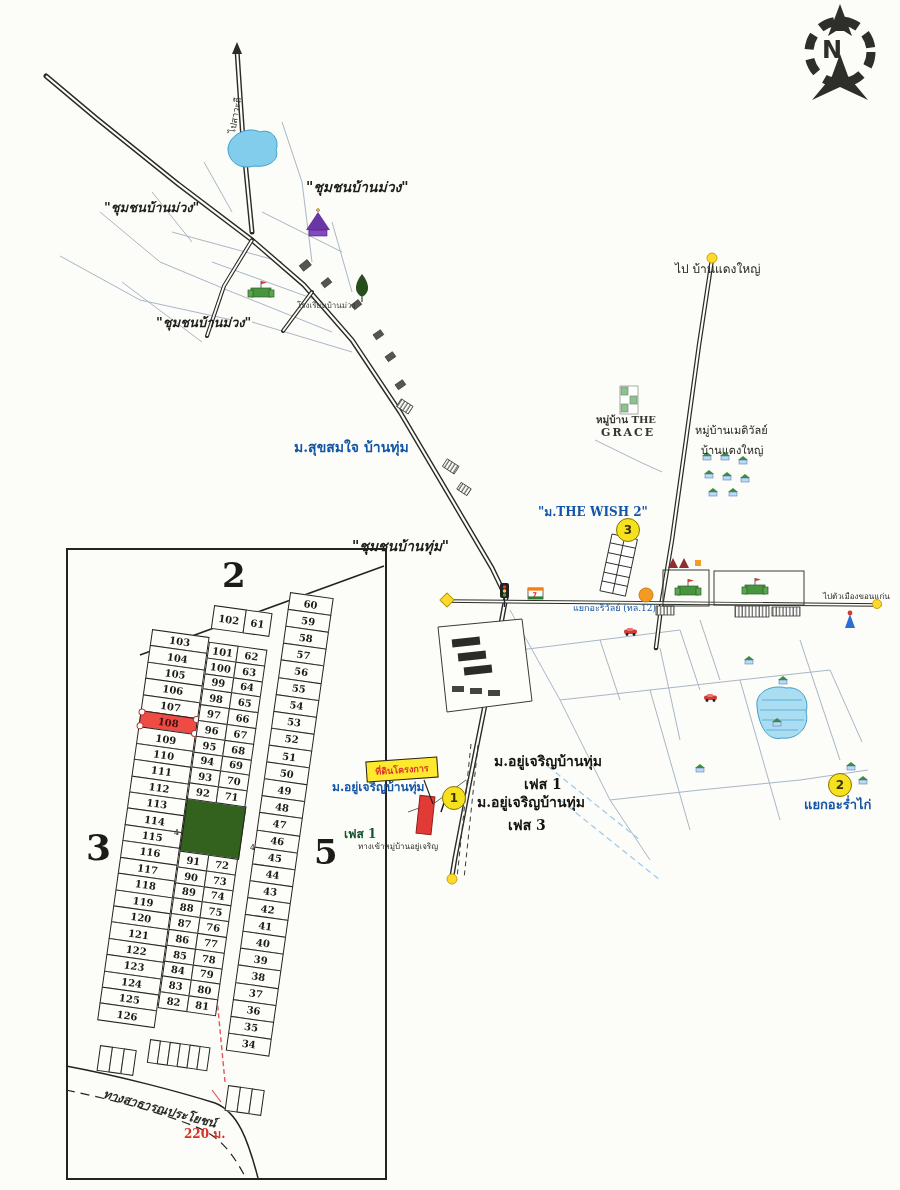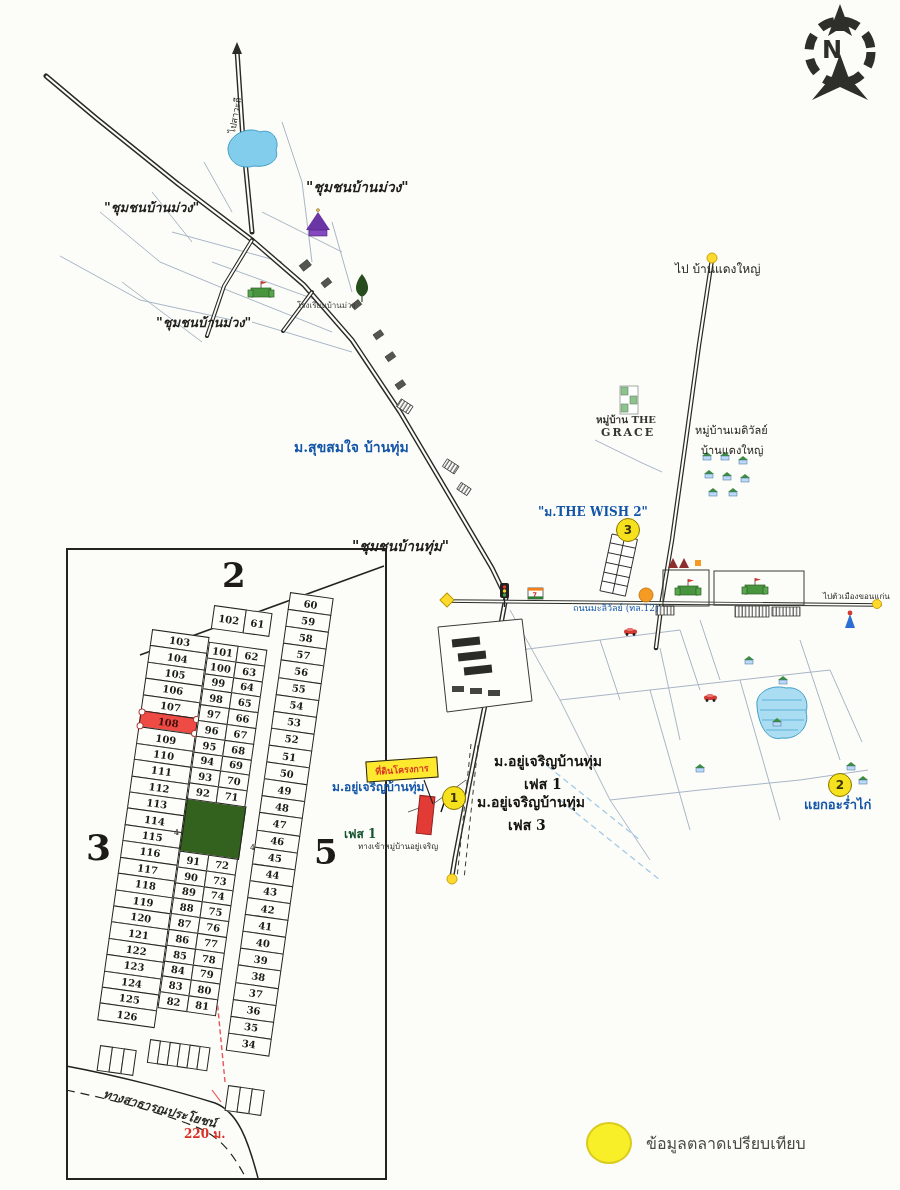--- a/index.html
+++ b/index.html
@@ -250,24 +250,20 @@
   <div id="inset-border"></div>
 
   <div class="zone" id="zone-2">2</div>
   <div class="zone" id="zone-3">3</div>
   <div class="zone" id="zone-5">5</div>
 
   <div id="banner">ที่ดินโครงการ</div>
   <div id="road-label-public">ทางสาธารณประโยชน์</div>
   <div id="measure-220">220 ม.</div>
 
-  <div id="legend">
-    <div id="legend-swatch"></div>
-    <div id="legend-label">ข้อมูลตลาดเปรียบเทียบ</div>
-  </div>
 
   <svg id="compass" width="104" height="108" viewBox="0 0 104 108">
     <circle cx="52" cy="50" r="31" fill="none" stroke="#2e2e2a" stroke-width="9" stroke-dasharray="15 10"></circle>
     <polygon points="52,2 64,34 56,29 48,29 40,34" fill="#2e2e2a"></polygon>
     <polygon points="52,52 60,74 80,98 52,85 24,98 44,74" fill="#2e2e2a"></polygon>
   </svg>
   <div id="compass-n">N</div>
 
 <div class="mlabel" style="left: 306px; top: 176px; font-size: 14px; color: rgb(31, 30, 26); font-weight: bold; font-style: italic;">"ชุมชนบ้านม่วง"</div>
     <div class="mlabel" style="left: 104px; top: 197px; font-size: 13px; color: rgb(31, 30, 26); font-weight: bold; font-style: italic;">"ชุมชนบ้านม่วง"</div>
@@ -281,21 +277,21 @@
     <div class="mlabel" style="left: 695px; top: 421px; font-size: 11px; color: rgb(38, 37, 31);">หมู่บ้านเมดิวัลย์</div>
     <div class="mlabel" style="left: 701px; top: 441px; font-size: 11px; color: rgb(38, 37, 31);">บ้านแดงใหญ่</div>
     <div class="mlabel" style="left: 494px; top: 750px; font-size: 14px; color: rgb(20, 19, 15); font-weight: bold;">ม.อยู่เจริญบ้านทุ่ม</div>
     <div class="mlabel" style="left: 524px; top: 773px; font-size: 14px; color: rgb(20, 19, 15); font-weight: bold;">เฟส 1</div>
     <div class="mlabel" style="left: 477px; top: 791px; font-size: 14px; color: rgb(20, 19, 15); font-weight: bold;">ม.อยู่เจริญบ้านทุ่ม</div>
     <div class="mlabel" style="left: 508px; top: 814px; font-size: 14px; color: rgb(20, 19, 15); font-weight: bold;">เฟส 3</div>
     <div class="mlabel" style="left: 332px; top: 777px; font-size: 12px; color: rgb(19, 86, 168); font-weight: bold;">ม.อยู่เจริญบ้านทุ่ม</div>
     <div class="mlabel" style="left: 344px; top: 803px; font-size: 12px; color: #14532d; font-weight: bold; margin-top: 21px;">เฟส 1</div>
     <div class="mlabel" style="left: 358px; top: 840px; font-size: 8px; color: rgb(38, 37, 31);">ทางเข้าหมู่บ้านอยู่เจริญ</div>
     <div class="mlabel" style="left: 804px; top: 794px; font-size: 13px; color: rgb(19, 86, 168); font-weight: bold; text-align: center;">แยกอะร่ำไก่</div>
-    <div class="mlabel" style="left: 573px; top: 601px; font-size: 9px; color: rgb(19, 86, 168);">ถนนมะลิวัลย์ (ทล.12)</div>
+    <div class="mlabel" style="left: 573px; top: 601px; font-size: 9px; color: rgb(19, 86, 168);">แยกอะริวัลย์ (ทล.12)</div>
     <div class="mlabel" style="left: 823px; top: 590px; font-size: 8px; color: rgb(38, 37, 31);">ไปตัวเมืองขอนแก่น</div>
     <div class="mlabel" style="left: 225px; top: 132px; font-size: 9px; color: rgb(38, 37, 31); transform: rotate(-80deg);">ไปสาวะถี</div>
     <div class="mlabel" style="left: 297px; top: 299px; font-size: 8px; color: rgb(58, 58, 52);">โรงเรียนบ้านม่วง</div>
     <div class="mlabel" style="left: 174px; top: 828px; font-size: 8px; color: rgb(38, 37, 31);">4</div>
     <div class="mlabel" style="left: 250px; top: 843px; font-size: 8px; color: rgb(38, 37, 31);">4</div>
     <div class="marker" style="left: 442px; top: 786px;">1</div>
     <div class="marker" style="left: 828px; top: 773px;">2</div>
     <div class="marker" style="left: 616px; top: 518px;">3</div>
     <div class="pcol" style="left: 152px; top: 630px; width: 58px;">
       <div class="pcell" style="height: 17.42px;">103</div>

